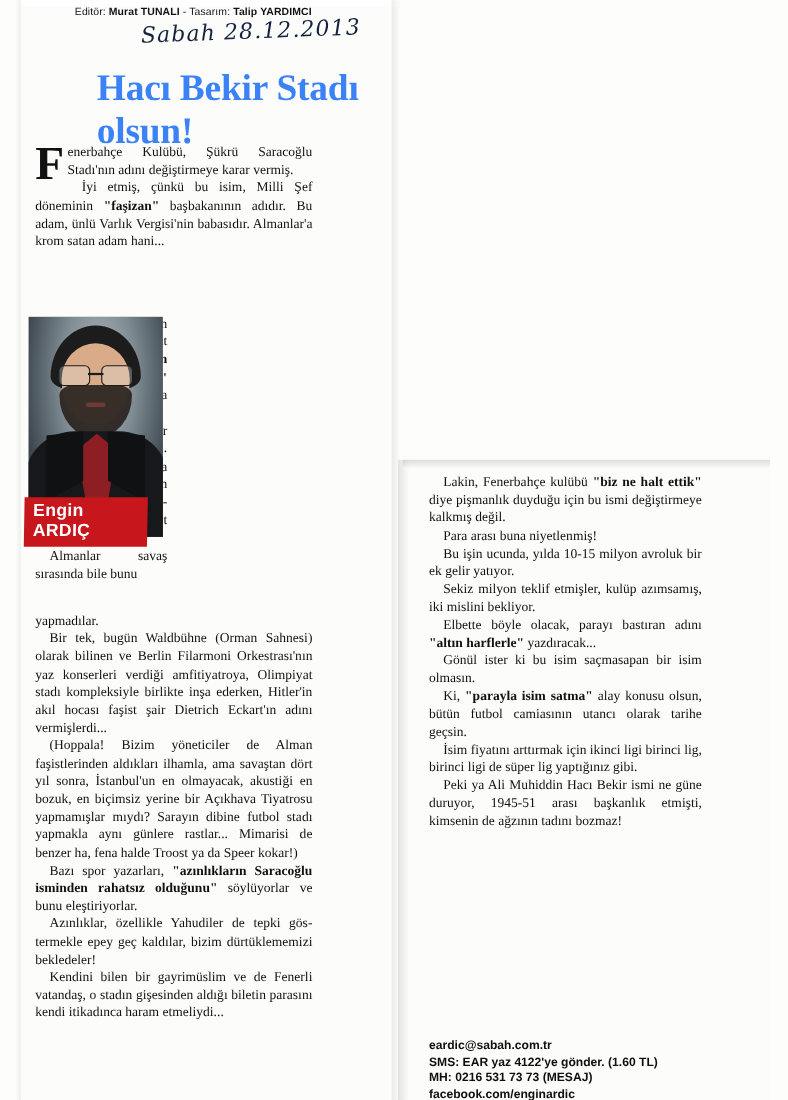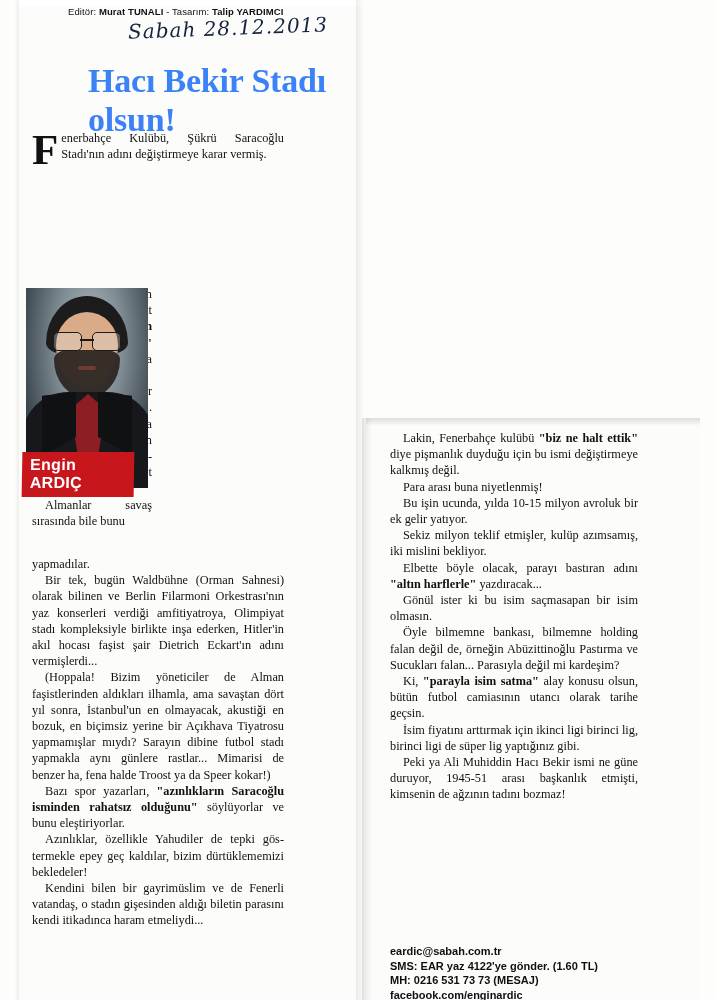--- a/index.html
+++ b/index.html
@@ -300,20 +300,21 @@
 
   <div class="handwrite">Sabah 28.12.2013</div>
 
   <h1 class="headline">Hacı Bekir Stadı olsun!</h1>
 
   <div class="col" id="col-left">
     <div id="col-left-a">
       <p class="noind">
         <span class="dropcap">F</span><span>enerbahçe Kulübü, Şükrü Saracoğlu Stadı'nın adını değiştirmeye karar vermiş.</span>
       </p>
+      <p>İyi etmiş, çünkü bu isim, Milli Şef dönemi­nin <b>"faşizan"</b> başbakanının adıdır. Bu adam, ünlü Varlık Vergisi'nin babasıdır. Almanlar'a krom satan adam hani...</p>
     </div>
   </div>
 
   <div class="col" id="col-left-wrap">
     <p class="narrow noind">günümüzde örneğin Berlin Olimpiyat Stadı'na <b>"Von Ribbentrop Stadı"</b> adını vermek arasında bir fark yoktur.</p>
     <p class="narrow">Bunu o zaman­lar yapsalardı tamam... Ama bugün Almanya'da her­hangi bir yere Von Ribbentrop adını ver­meye kalkın, kıyamet kopar.</p>
     <p class="narrow">Almanlar savaş sırasında bile bunu</p>
   </div>
 
   <div class="col" id="col-left-b">
@@ -347,21 +348,20 @@
     <span>ARDIÇ</span>
   </div>
 
   <div class="col" id="col-right">
     <p>Lakin, Fenerbahçe kulübü <b>"biz ne halt ettik"</b> diye pişmanlık duyduğu için bu ismi değiştirmeye kalkmış değil.</p>
     <p>Para arası buna niyetlenmiş!</p>
     <p>Bu işin ucunda, yılda 10-15 milyon avro­luk bir ek gelir yatıyor.</p>
     <p>Sekiz milyon teklif etmişler, kulüp azımsa­mış, iki mislini bekliyor.</p>
     <p>Elbette böyle olacak, parayı bastıran adını <b>"altın harflerle"</b> yazdıracak...</p>
     <p>Gönül ister ki bu isim saçmasapan bir isim olmasın.</p>
-    <p>Öyle bilmemne bankası, bilmemne hol­ding falan değil de, örneğin Abüzittinoğlu Pastırma ve Sucukları falan... Parasıyla değil mi kardeşim?</p>
     <p>Ki, <b>"parayla isim satma"</b> alay konusu olsun, bütün futbol camiasının utancı olarak tarihe geçsin.</p>
     <p>İsim fiyatını arttırmak için ikinci ligi birinci lig, birinci ligi de süper lig yaptığınız gibi.</p>
     <p>Peki ya Ali Muhiddin Hacı Bekir ismi ne güne duruyor, 1945-51 arası başkanlık etmiş­ti, kimsenin de ağzının tadını bozmaz!</p>
   </div>
 
   <div class="footer-block">
     <span class="l">eardic@sabah.com.tr</span>
     <span class="l">SMS: EAR yaz 4122'ye gönder. (1.60 TL)</span>
     <span class="l">MH: 0216 531 73 73 (MESAJ)</span>
     <span class="l">facebook.com/enginardic</span>

